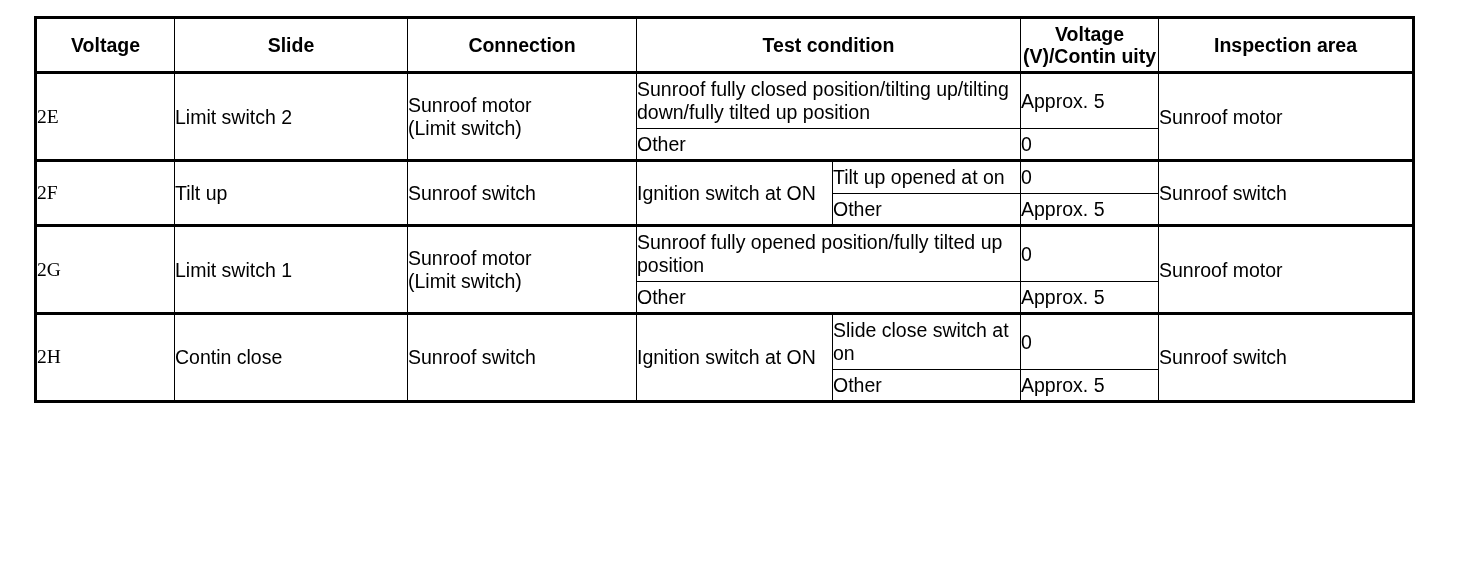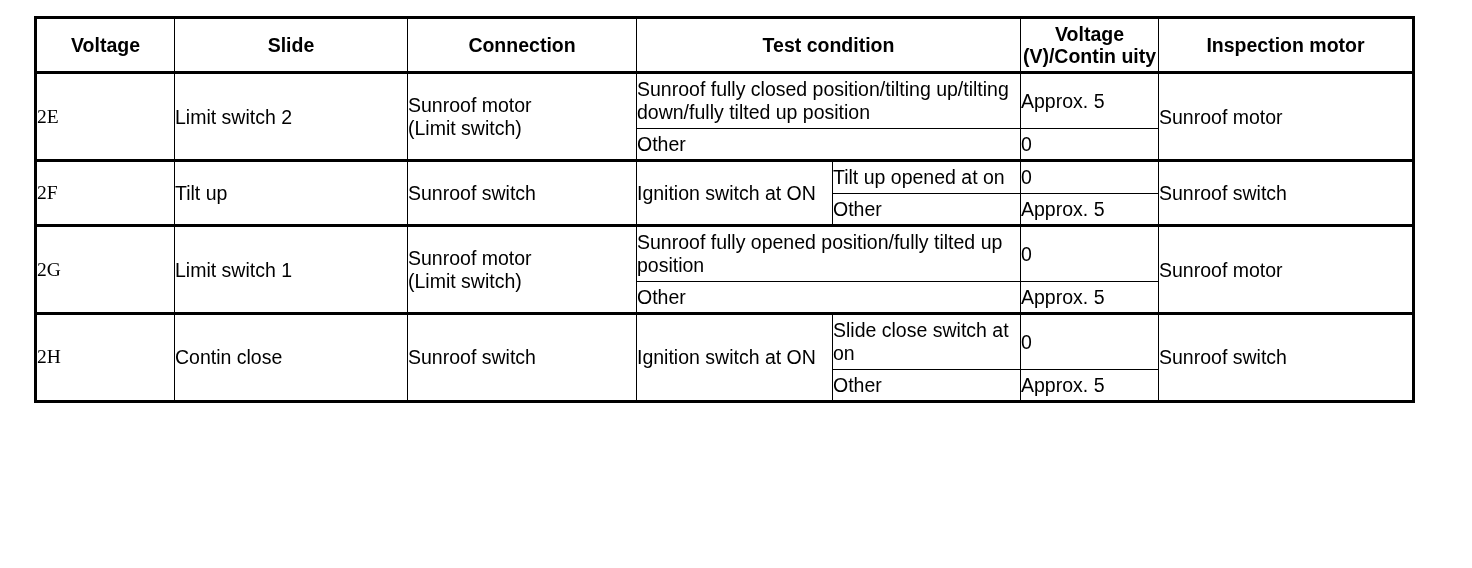--- a/index.html
+++ b/index.html
@@ -107,21 +107,21 @@
       <col class="c-inspection">
     </colgroup>
 
     <thead>
       <tr>
         <th class="hdr-terminal" rowspan="1">Voltage</th>
         <th class="hdr-signal">Slide</th>
         <th class="hdr-connection">Connection</th>
         <th class="hdr-test" colspan="2">Test condition</th>
         <th class="hdr-voltage">Voltage (V)/Contin uity</th>
-        <th class="hdr-inspection">Inspection motor</th>
+        <th class="hdr-inspection">Inspection area</th>
       </tr>
     </thead>
 
     <tbody>
 
       <tr class="group-start">
         <td class="terminal-cell" rowspan="2">2E</td>
         <td rowspan="2">Limit switch 2</td>
         <td rowspan="2" class="nowrap-block">Sunroof motor
 (Limit switch)</td>

